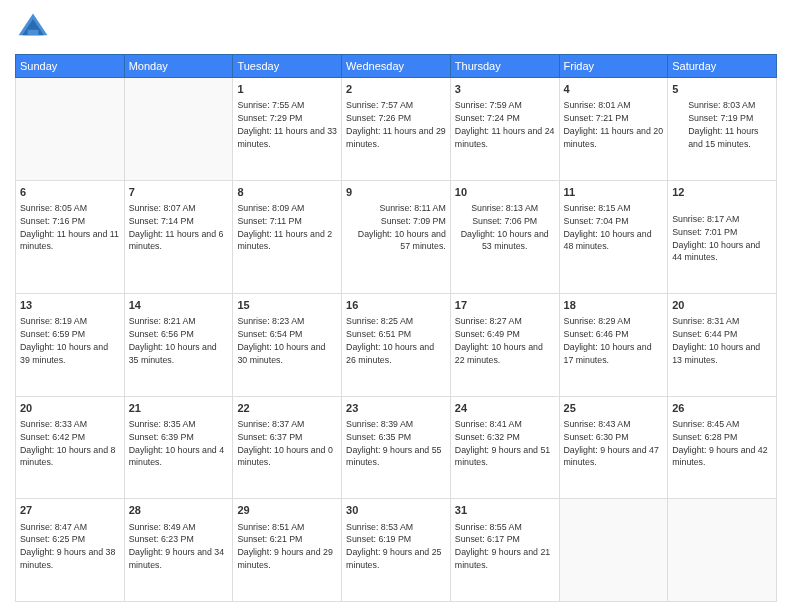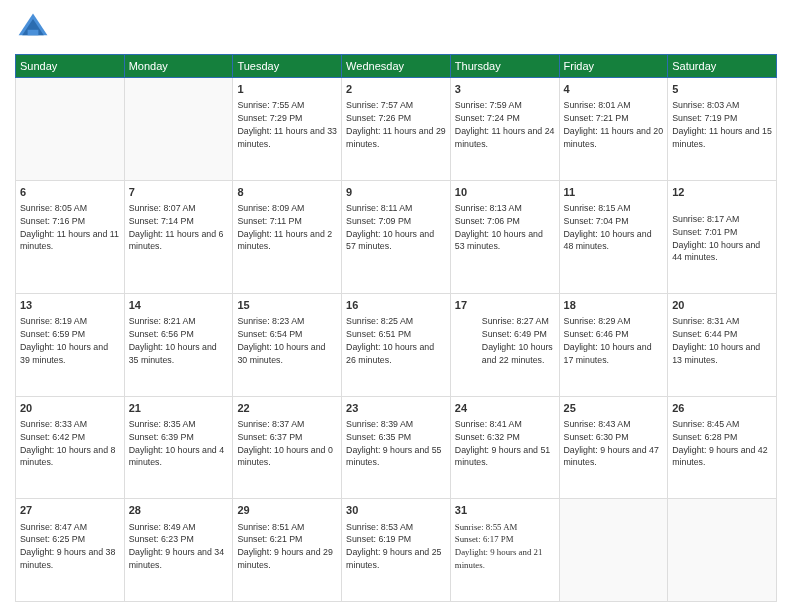--- a/index.html
+++ b/index.html
@@ -45,21 +45,21 @@
       font-size: 14px;
       color: #555;
     }
     .calendar {
       flex: 1;
       border-collapse: collapse;
       width: 100%;
       font-size: 9.5px;
     }
     .calendar thead tr {
-      background: #15803d;
+      background: #3b82f6;
       color: white;
     }
     .calendar thead th {
       padding: 5px 4px;
       text-align: left;
       font-size: 11px;
       font-weight: normal;
       border: 1px solid #2B6CB0;
     }
     .calendar tbody tr {
@@ -146,21 +146,21 @@
 Daylight: 11 hours and 24 minutes.</div>
           </td>
           <td>
             <span class="day-number">4</span>
             <div class="day-info" style="white-space: pre-line;">Sunrise: 8:01 AM
 Sunset: 7:21 PM
 Daylight: 11 hours and 20 minutes.</div>
           </td>
           <td>
             <span class="day-number">5</span>
-            <div class="day-info" style="white-space: pre-line;">Sunrise: 8:03 AM
+            <div class="day-info" style="white-space: pre-line; margin-left: 16px;">Sunrise: 8:03 AM
 Sunset: 7:19 PM
 Daylight: 11 hours and 15 minutes.</div>
           </td>
         </tr>
         <tr>
           <td>
             <span class="day-number">6</span>
             <div class="day-info" style="white-space: pre-line;">Sunrise: 8:05 AM
 Sunset: 7:16 PM
 Daylight: 11 hours and 11 minutes.</div>
@@ -172,27 +172,27 @@
 Daylight: 11 hours and 6 minutes.</div>
           </td>
           <td>
             <span class="day-number">8</span>
             <div class="day-info" style="white-space: pre-line;">Sunrise: 8:09 AM
 Sunset: 7:11 PM
 Daylight: 11 hours and 2 minutes.</div>
           </td>
           <td>
             <span class="day-number">9</span>
-            <div class="day-info" style="white-space: pre-line;">Sunrise: 8:11 AM
+            <div class="day-info" style="white-space: pre-line; text-align: right;">Sunrise: 8:11 AM
 Sunset: 7:09 PM
 Daylight: 10 hours and 57 minutes.</div>
           </td>
           <td>
             <span class="day-number">10</span>
-            <div class="day-info" style="white-space: pre-line;">Sunrise: 8:13 AM
+            <div class="day-info" style="white-space: pre-line; text-align: center;">Sunrise: 8:13 AM
 Sunset: 7:06 PM
 Daylight: 10 hours and 53 minutes.</div>
           </td>
           <td>
             <span class="day-number">11</span>
             <div class="day-info" style="white-space: pre-line;">Sunrise: 8:15 AM
 Sunset: 7:04 PM
 Daylight: 10 hours and 48 minutes.</div>
           </td>
           <td>
@@ -222,21 +222,21 @@
 Daylight: 10 hours and 30 minutes.</div>
           </td>
           <td>
             <span class="day-number">16</span>
             <div class="day-info" style="white-space: pre-line;">Sunrise: 8:25 AM
 Sunset: 6:51 PM
 Daylight: 10 hours and 26 minutes.</div>
           </td>
           <td>
             <span class="day-number">17</span>
-            <div class="day-info" style="white-space: pre-line; margin-left: 27px;">Sunrise: 8:27 AM
+            <div class="day-info" style="white-space: pre-line;">Sunrise: 8:27 AM
 Sunset: 6:49 PM
 Daylight: 10 hours and 22 minutes.</div>
           </td>
           <td>
             <span class="day-number">18</span>
             <div class="day-info" style="white-space: pre-line;">Sunrise: 8:29 AM
 Sunset: 6:46 PM
 Daylight: 10 hours and 17 minutes.</div>
           </td>
           <td>
@@ -310,21 +310,21 @@
 Daylight: 9 hours and 29 minutes.</div>
           </td>
           <td>
             <span class="day-number">30</span>
             <div class="day-info" style="white-space: pre-line;">Sunrise: 8:53 AM
 Sunset: 6:19 PM
 Daylight: 9 hours and 25 minutes.</div>
           </td>
           <td>
             <span class="day-number">31</span>
-            <div class="day-info" style="white-space: pre-line; font-family: Liberation Serif, serif;">Sunrise: 8:55 AM
+            <div class="day-info" style="white-space: pre-line;">Sunrise: 8:55 AM
 Sunset: 6:17 PM
 Daylight: 9 hours and 21 minutes.</div>
           </td>
           <td class="empty"></td>
           <td class="empty"></td>
         </tr>
       </tbody>
   </table>
 </div>
 

